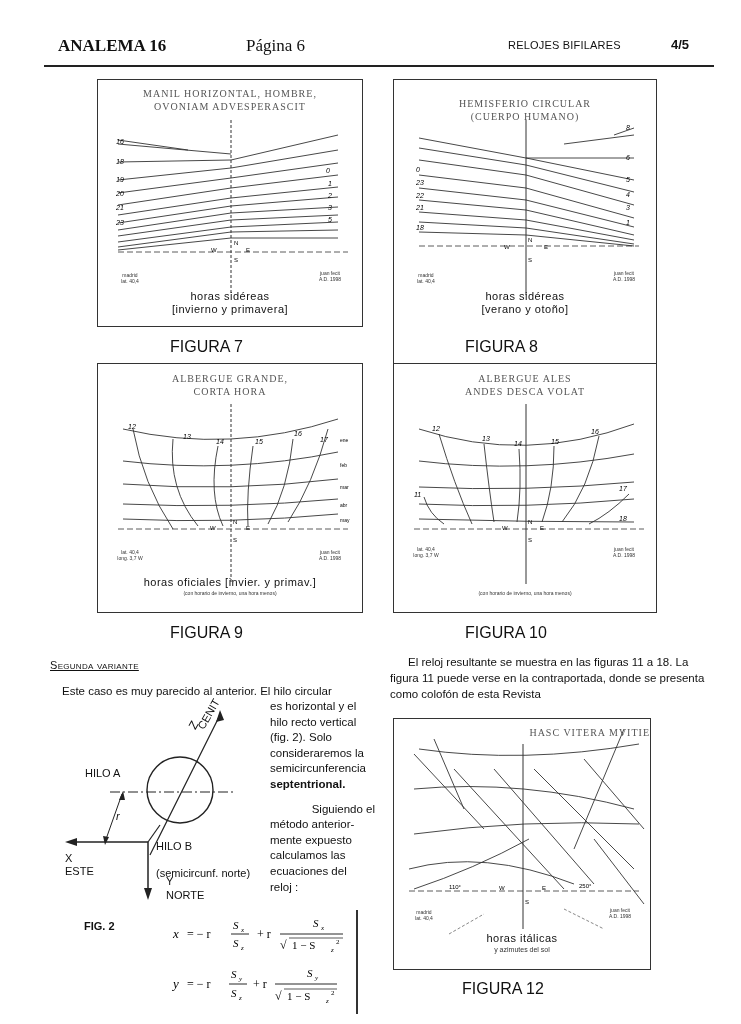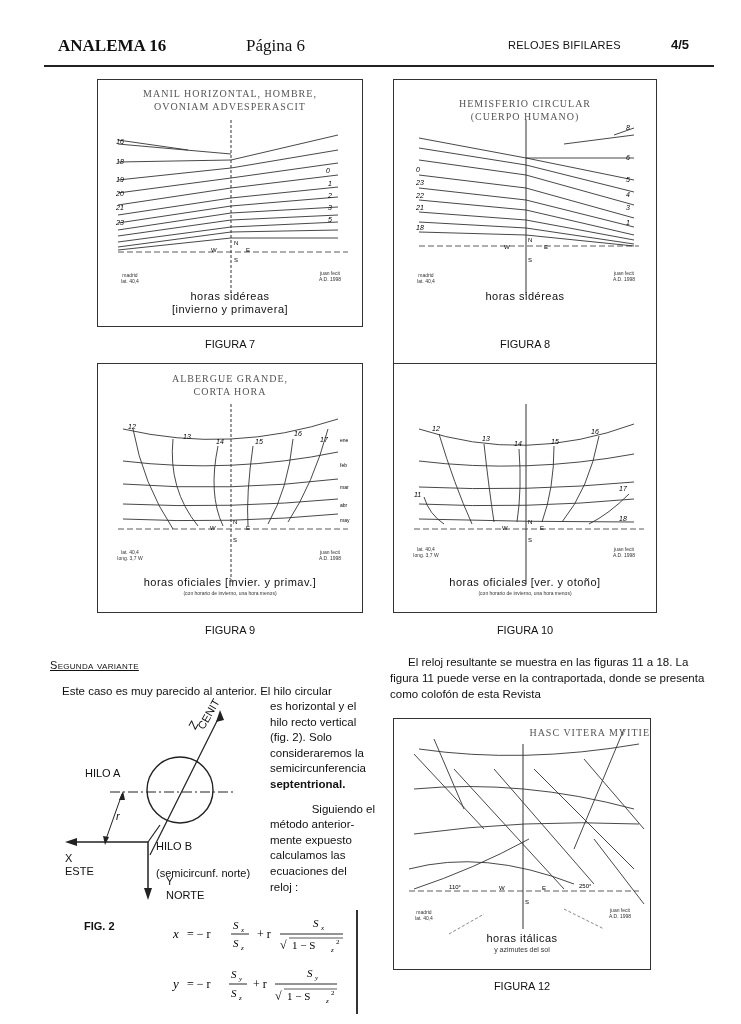--- a/index.html
+++ b/index.html
@@ -10,21 +10,21 @@
   .hdr .t3 { position:absolute; left:450px; top:3px; font-size:11px; letter-spacing:0.2px; }
   .hdr .t4 { position:absolute; right:12px; top:1px; font-size:13px; font-weight:bold; }
   .hrule { position:absolute; top:65px; left:44px; width:670px; height:2px; background:#222; }
 
   .fig { position:absolute; border:1.5px solid #333; background:#fff; overflow:hidden; }
   .fig svg { position:absolute; left:0; top:0; }
   .fig .ftitle { position:absolute; left:0; right:0; text-align:center; font-family:"Liberation Serif", serif; font-size:10px; letter-spacing:1px; color:#555; line-height:13px; }
   .fig .cap1 { position:absolute; left:0; right:0; text-align:center; font-family:Liberation Sans, sans-serif; font-size:11px; letter-spacing:0.5px; line-height:13px; }
   .fig .cap2 { position:absolute; left:0; right:0; text-align:center; font-size:5px; color:#333; }
   .fig .lbl-l, .fig .lbl-r { position:absolute; font-size:5px; line-height:6px; color:#333; text-align:center; width:40px; }
-  .figlabel { position:absolute; font-size:11px; text-align:center; width:120px; }
+  .figlabel { position:absolute; font-size:16px; text-align:left; width:120px; }
 
   .sec-title { position:absolute; left:50px; top:659px; font-size:11px; text-decoration:underline; font-variant:small-caps; letter-spacing:0.3px; }
   .para { position:absolute; font-size:11.5px; line-height:15.6px; }
   .colR { position:absolute; left:270px; top:699px; width:105px; font-size:11.5px; line-height:15.6px; text-align:justify; }
   .diagram { position:absolute; left:50px; top:700px; width:220px; height:210px; }
   .fig2 { position:absolute; left:84px; top:920px; font-weight:bold; font-size:11px; }
   .eq { position:absolute; left:165px; top:905px; width:195px; height:115px; }
   .eq-rule { position:absolute; left:356px; top:910px; width:2px; height:104px; background:#333; }
   .rpara { position:absolute; left:390px; top:654px; width:318px; font-size:11.5px; line-height:16px; }
 </style>
@@ -113,20 +113,21 @@
     <text x="22" y="130" font-size="7" font-style="italic">21</text>
     <text x="22" y="150" font-size="7" font-style="italic">18</text>
     <text x="110" y="169" font-size="6">W</text>
     <text x="134" y="162" font-size="6">N</text>
     <text x="150" y="169" font-size="6">E</text>
     <text x="134" y="182" font-size="6">S</text>
   </svg>
   <div class="lbl-l" style="left:12px; top:192px;">madrid<br>lat. 40,4</div>
   <div class="lbl-r" style="right:12px; top:190px;">juan fecit<br>A.D. 1998</div>
   <div class="cap1" style="top:210px;">horas sidéreas</div>
+  <div class="cap1" style="top:223px;">[verano y otoño]</div>
 </div>
 <div class="figlabel" style="left:465px; top:338px;">FIGURA 8</div>
 
 <div class="fig" style="left:97px; top:363px; width:266px; height:250px;">
   <div class="ftitle" style="top:8px;">ALBERGUE GRANDE,<br>CORTA HORA</div>
   <svg width="266" height="250">
     <line x1="133" y1="40" x2="133" y2="220" stroke="#333" stroke-width="1" stroke-dasharray="3,2"></line>
     <g stroke="#333" stroke-width="0.9" fill="none">
       <path d="M25 65 Q133 90 240 55"></path>
       <path d="M25 97 Q133 110 240 88"></path>
@@ -158,20 +159,21 @@
     <text x="135" y="178" font-size="6">S</text>
   </svg>
   <div class="lbl-l" style="left:12px; top:185px;">lat. 40,4<br>long. 3,7 W</div>
   <div class="lbl-r" style="right:12px; top:185px;">juan fecit<br>A.D. 1998</div>
   <div class="cap1" style="top:212px;">horas oficiales [invier. y primav.]</div>
   <div class="cap2" style="top:226px;">(con horario de invierno, una hora menos)</div>
 </div>
 <div class="figlabel" style="left:170px; top:624px;">FIGURA 9</div>
 
 <div class="fig" style="left:393px; top:363px; width:264px; height:250px;">
+  <div class="ftitle" style="top:8px;">ALBERGUE ALES<br>ANDES DESCA VOLAT</div>
   <svg width="264" height="250">
     <line x1="132" y1="40" x2="132" y2="220" stroke="#333" stroke-width="1"></line>
     <g stroke="#333" stroke-width="0.9" fill="none">
       <path d="M25 65 Q132 100 240 60"></path>
       <path d="M25 97 Q132 110 240 90"></path>
       <path d="M25 123 Q132 128 240 118"></path>
       <path d="M25 140 Q132 145 240 135"></path>
       <path d="M25 155 Q132 158 240 158"></path>
       <path d="M45 70 Q60 120 78 160"></path>
       <path d="M90 80 Q95 125 100 158"></path>
@@ -190,21 +192,20 @@
     <text x="20" y="133" font-size="7" font-style="italic">11</text>
     <text x="225" y="127" font-size="7" font-style="italic">17</text>
     <text x="225" y="157" font-size="7" font-style="italic">18</text>
     <text x="108" y="166" font-size="6">W</text>
     <text x="134" y="160" font-size="6">N</text>
     <text x="146" y="166" font-size="6">E</text>
     <text x="134" y="178" font-size="6">S</text>
   </svg>
   <div class="lbl-l" style="left:12px; top:182px;">lat. 40,4<br>long. 3,7 W</div>
   <div class="lbl-r" style="right:12px; top:182px;">juan fecit<br>A.D. 1998</div>
-  <div class="cap1" style="top:212px;">horas oficiales [ver. y otoño]</div>
   <div class="cap2" style="top:226px;">(con horario de invierno, una hora menos)</div>
 </div>
 <div class="figlabel" style="left:465px; top:624px;">FIGURA 10</div>
 
 <div class="sec-title">Segunda variante</div>
 <div class="para" style="left:62px; top:684px;">Este caso es muy parecido al anterior. El hilo circular</div>
 
 <div class="colR">
   <div>es horizontal y el</div>
   <div>hilo recto vertical</div>

